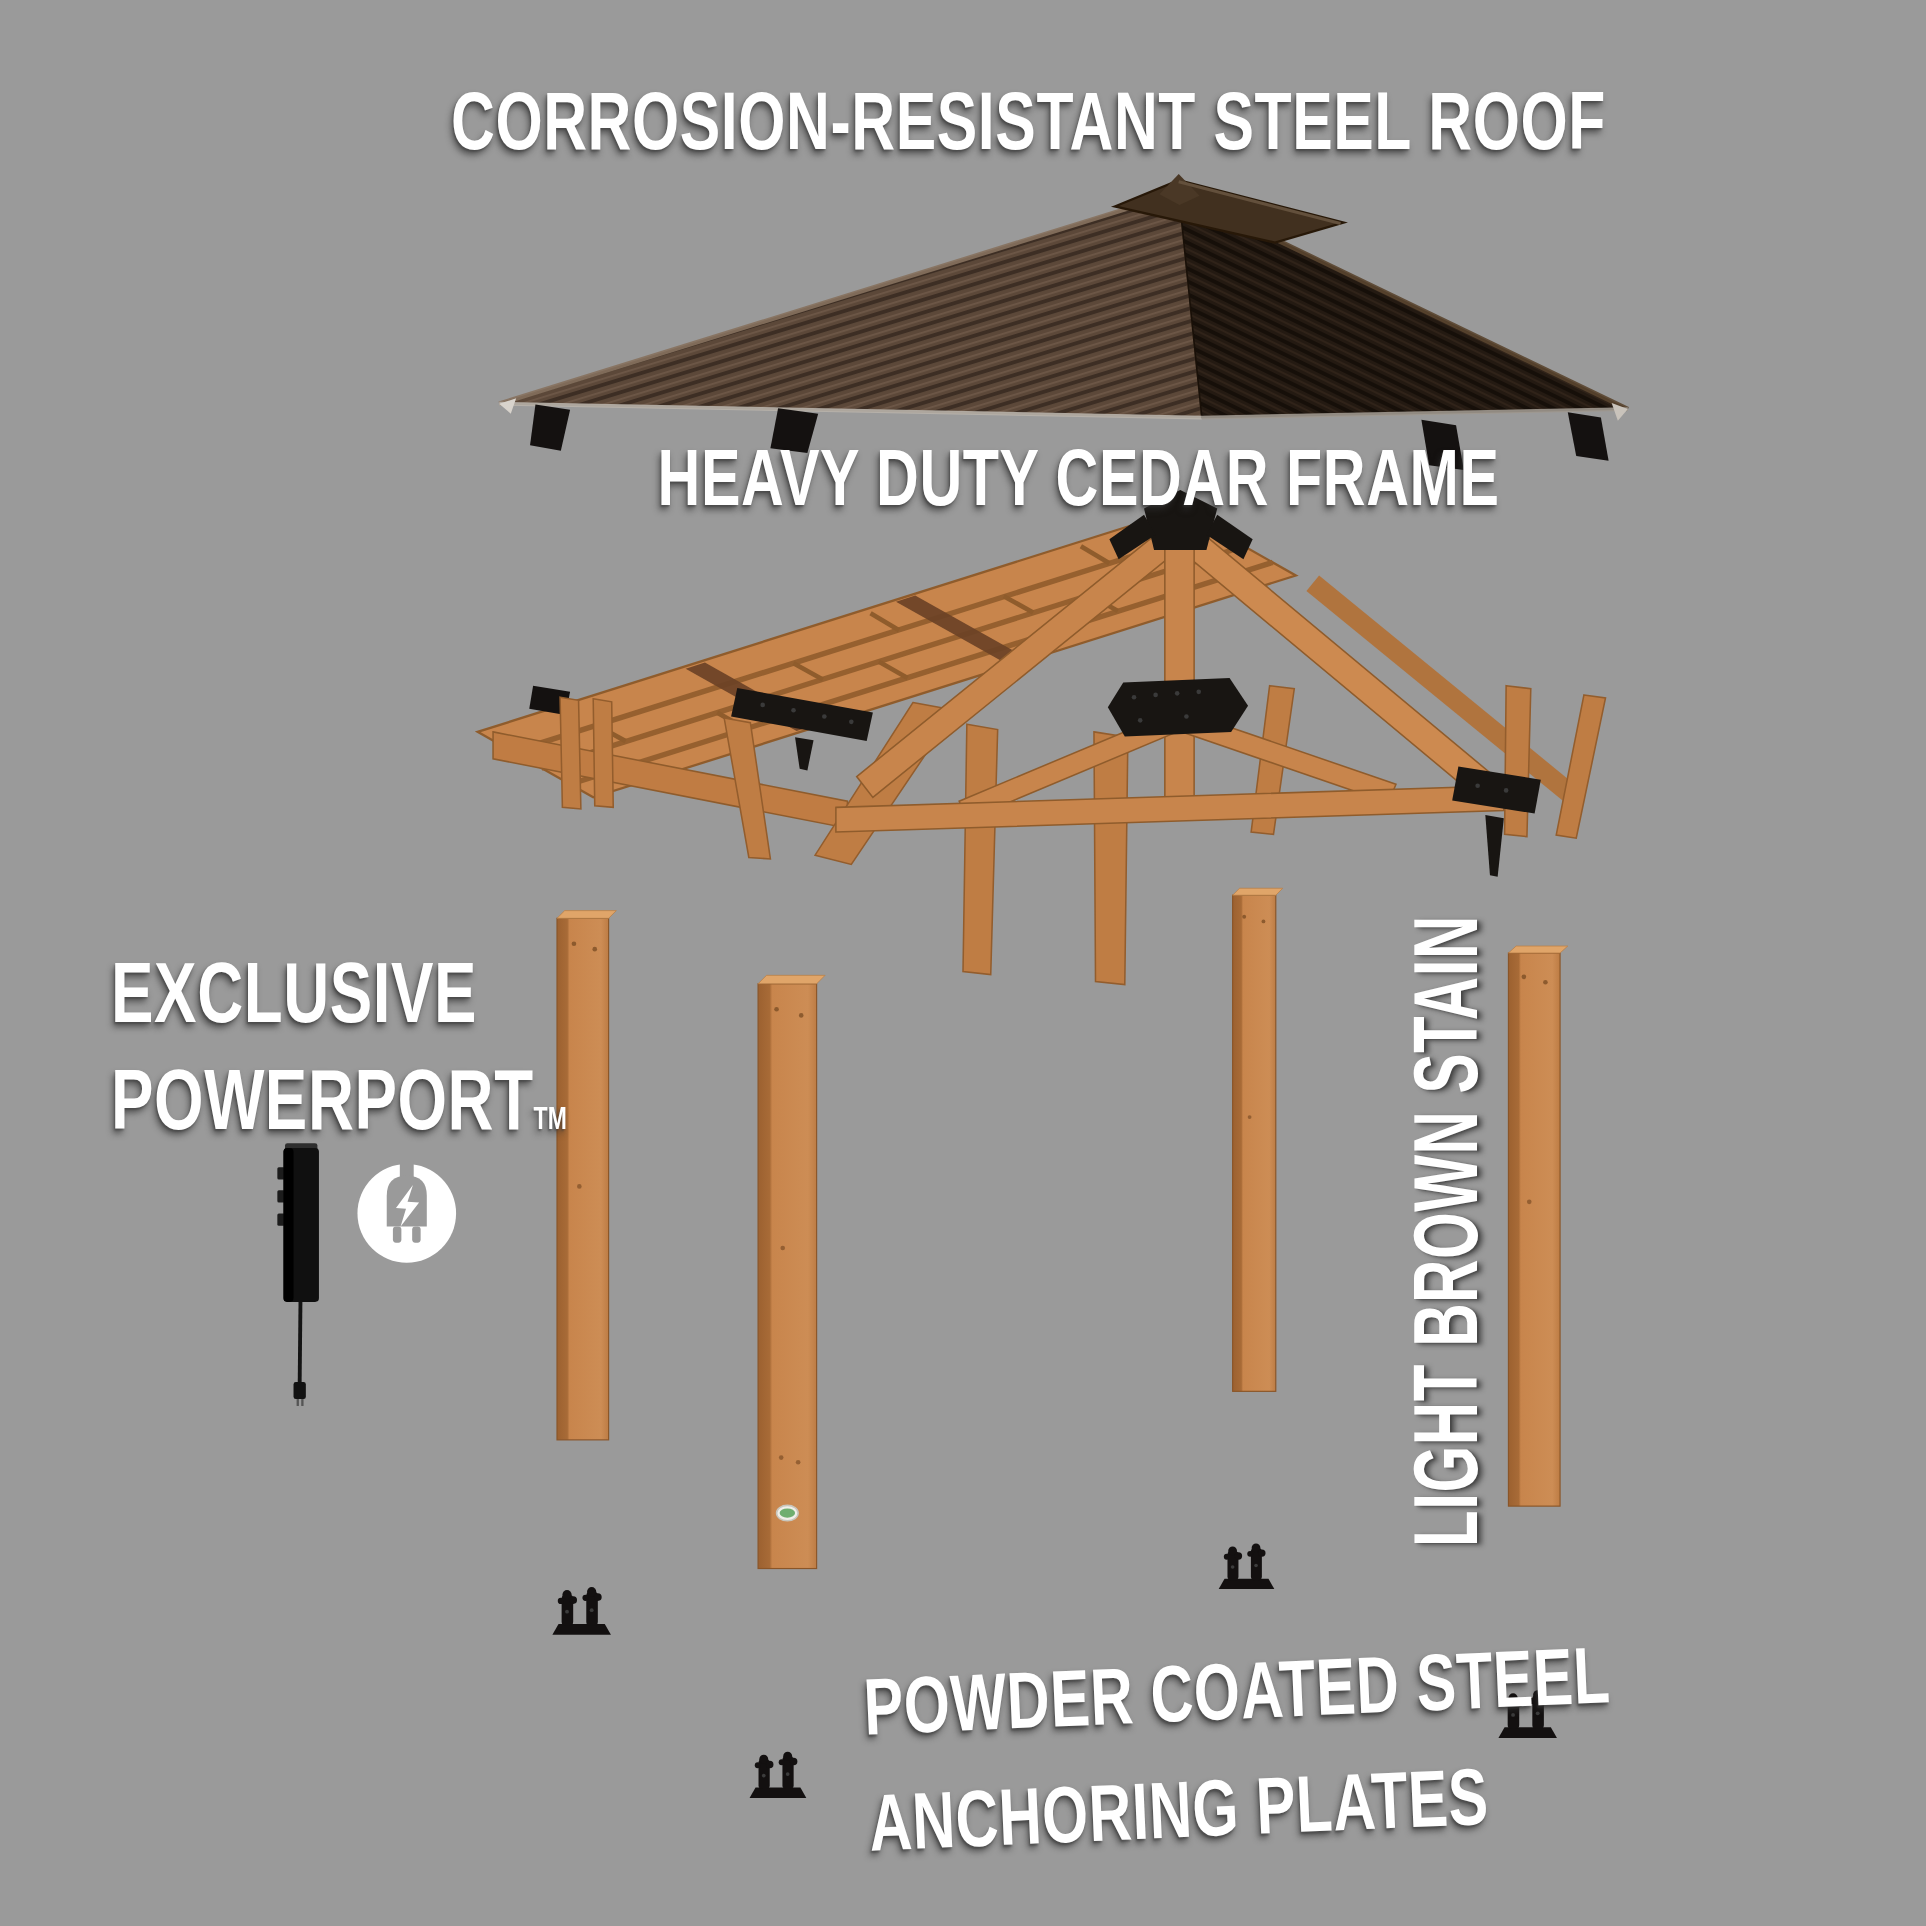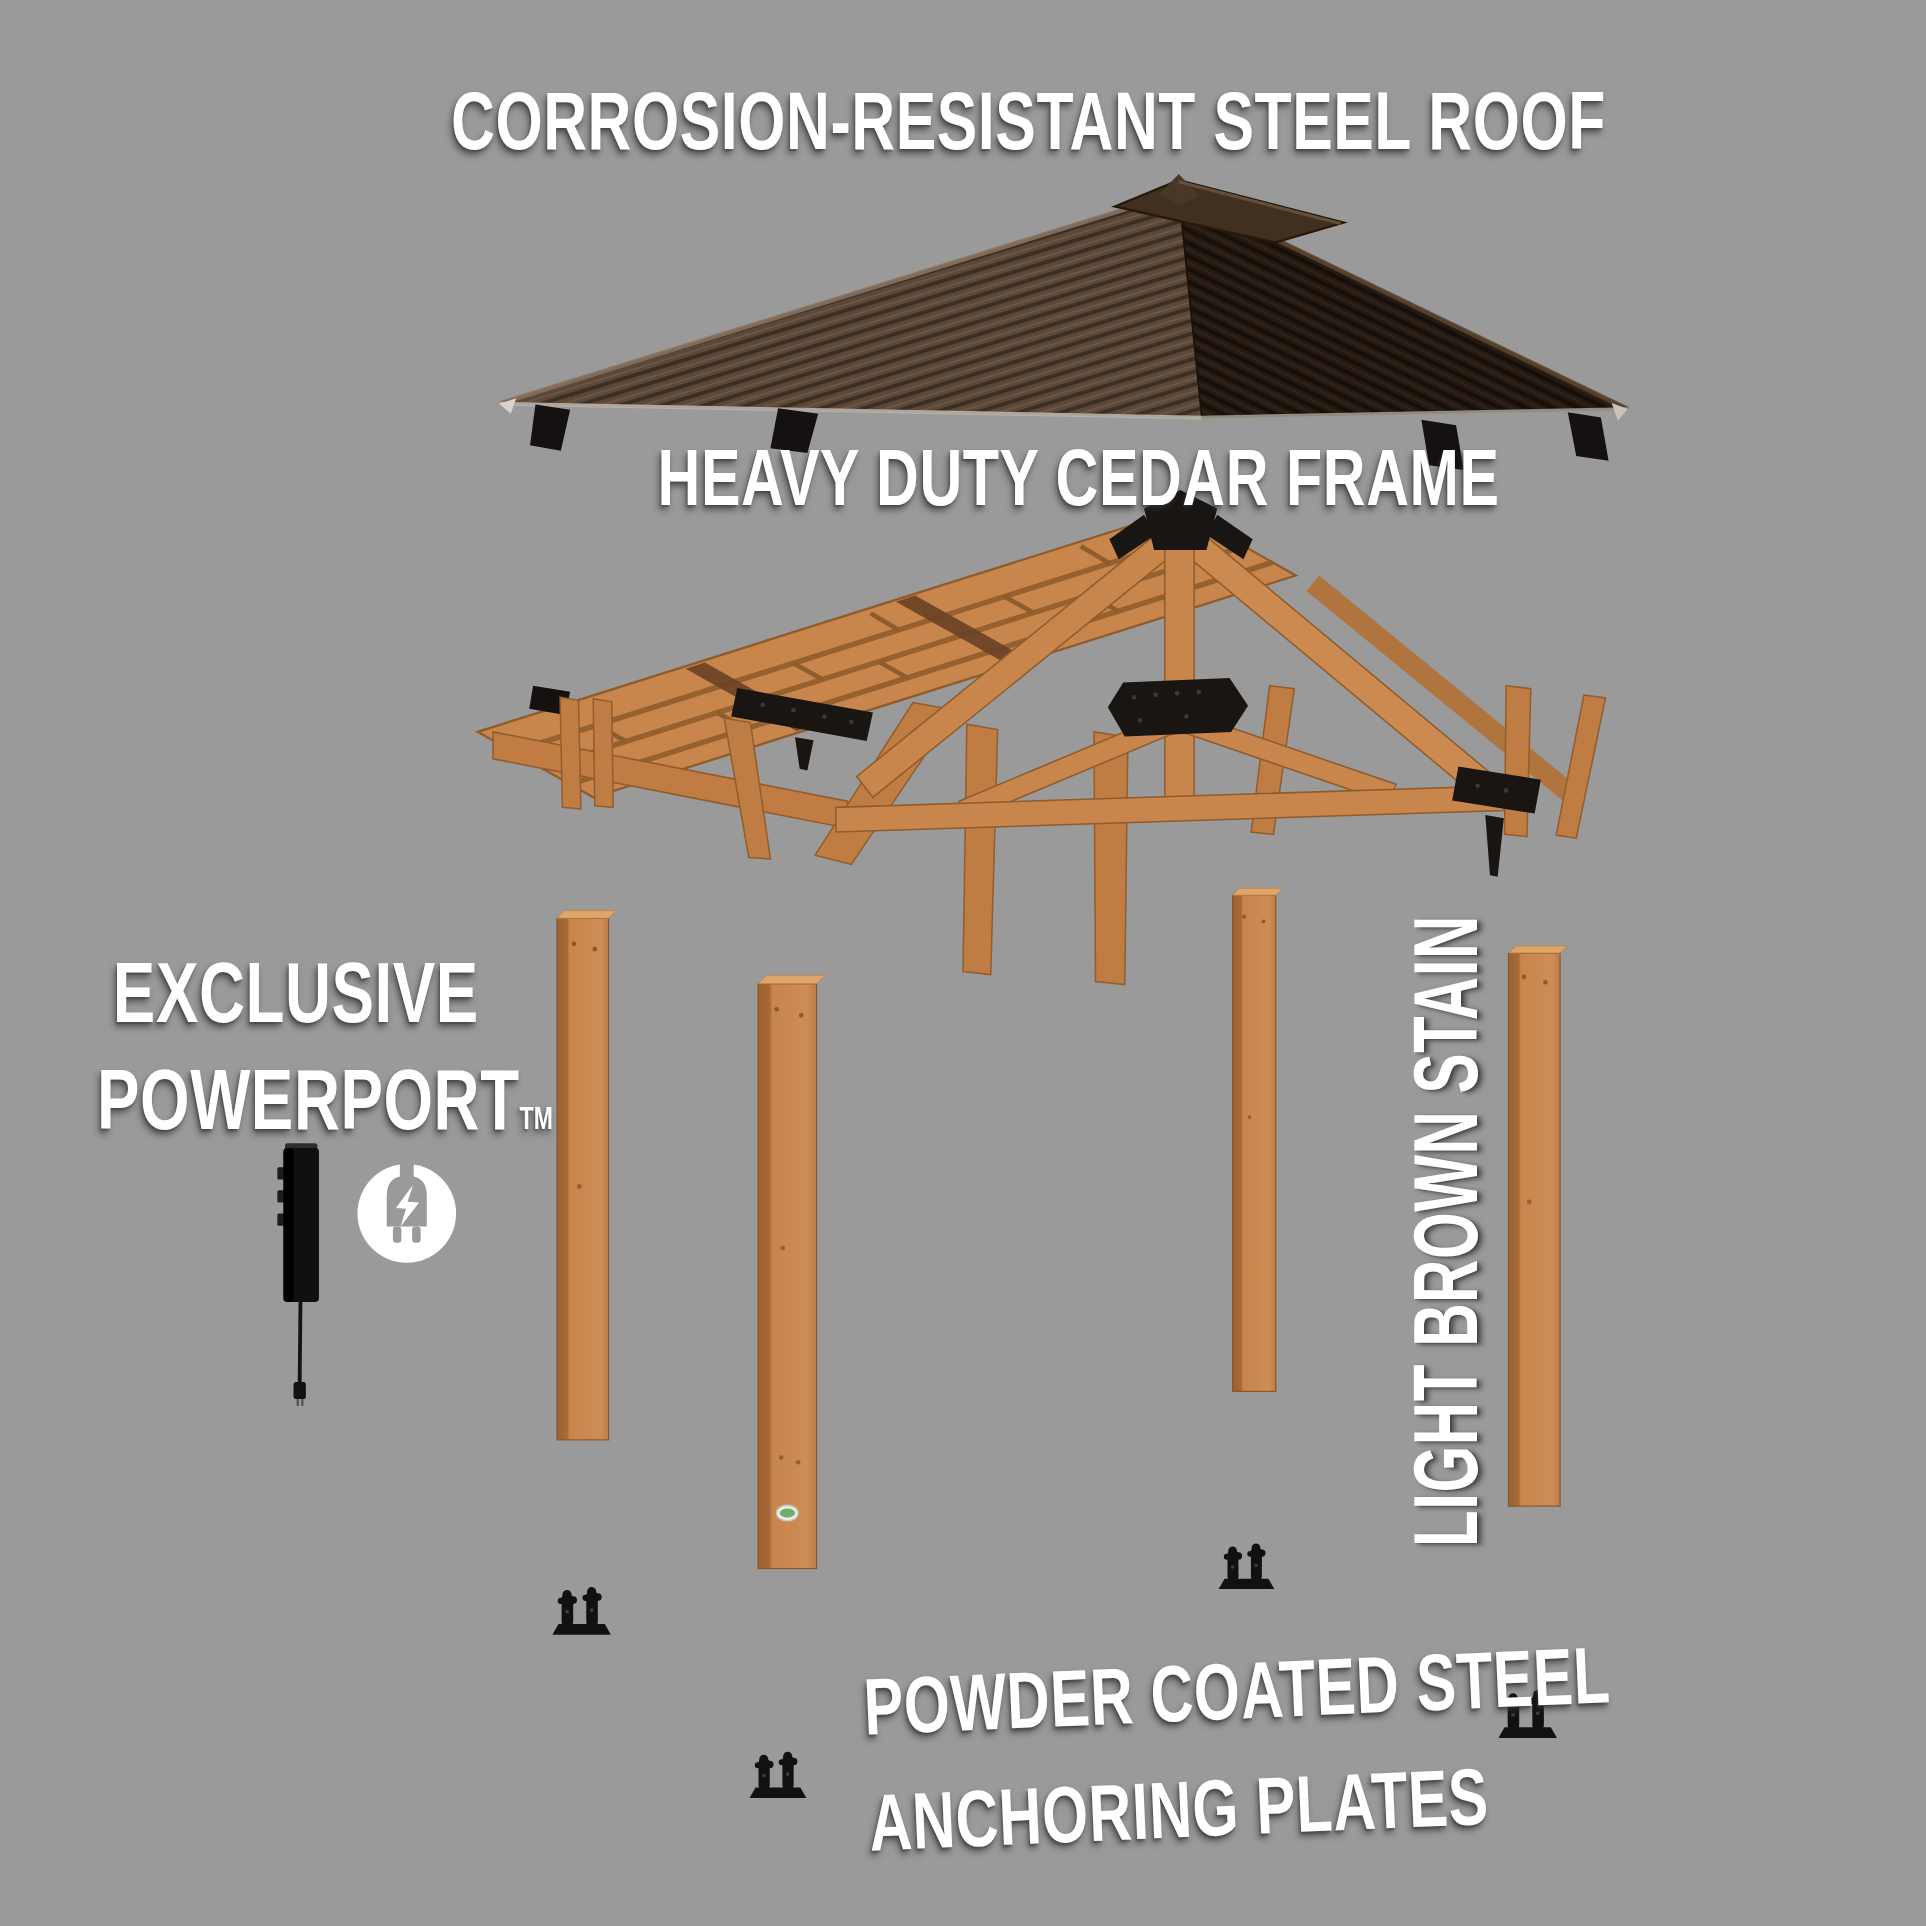--- a/index.html
+++ b/index.html
@@ -13,21 +13,21 @@
     position:relative;width:1926px;height:1926px;background:#9a9a9a;overflow:hidden;
   }
   .scene-svg{position:absolute;left:0;top:0;width:1926px;height:1926px;}
   .label{
     position:absolute;color:#ffffff;font-weight:bold;white-space:nowrap;
     text-shadow:-3.1px 4.6px 7px rgba(45,45,45,.62),-1.5px 2.3px 2.3px rgba(60,60,60,.45);
     letter-spacing:0.8px;
   }
   .title-top{top:74px;left:131px;right:0;text-align:center;font-size:82px;transform:scaleX(.74);}
   .title-frame{top:432px;left:231px;right:0;text-align:center;font-size:80px;transform:scaleX(.74);}
-  .powerport-block{top:939px;left:30px;width:516px;text-align:right;font-size:86px;line-height:107px;}
+  .powerport-block{top:939px;left:44px;width:516px;text-align:left;font-size:86px;line-height:107px;}
   .powerport-block .line{display:block;transform:scaleX(.74);}
   .tm{font-size:31px;letter-spacing:0;}
   .stain-label{left:1446px;top:1231px;font-size:91px;transform:translate(-50%,-50%) rotate(-90deg) scaleX(.66);}
   .anchor-block{top:1638px;left:771px;width:732px;text-align:center;font-size:80px;line-height:116px;transform:rotate(-2.5deg);}
   .anchor-block .line{display:block;transform:scaleX(.74);}
 </style>
 </head>
 <body>
 
 <div class="canvas">

